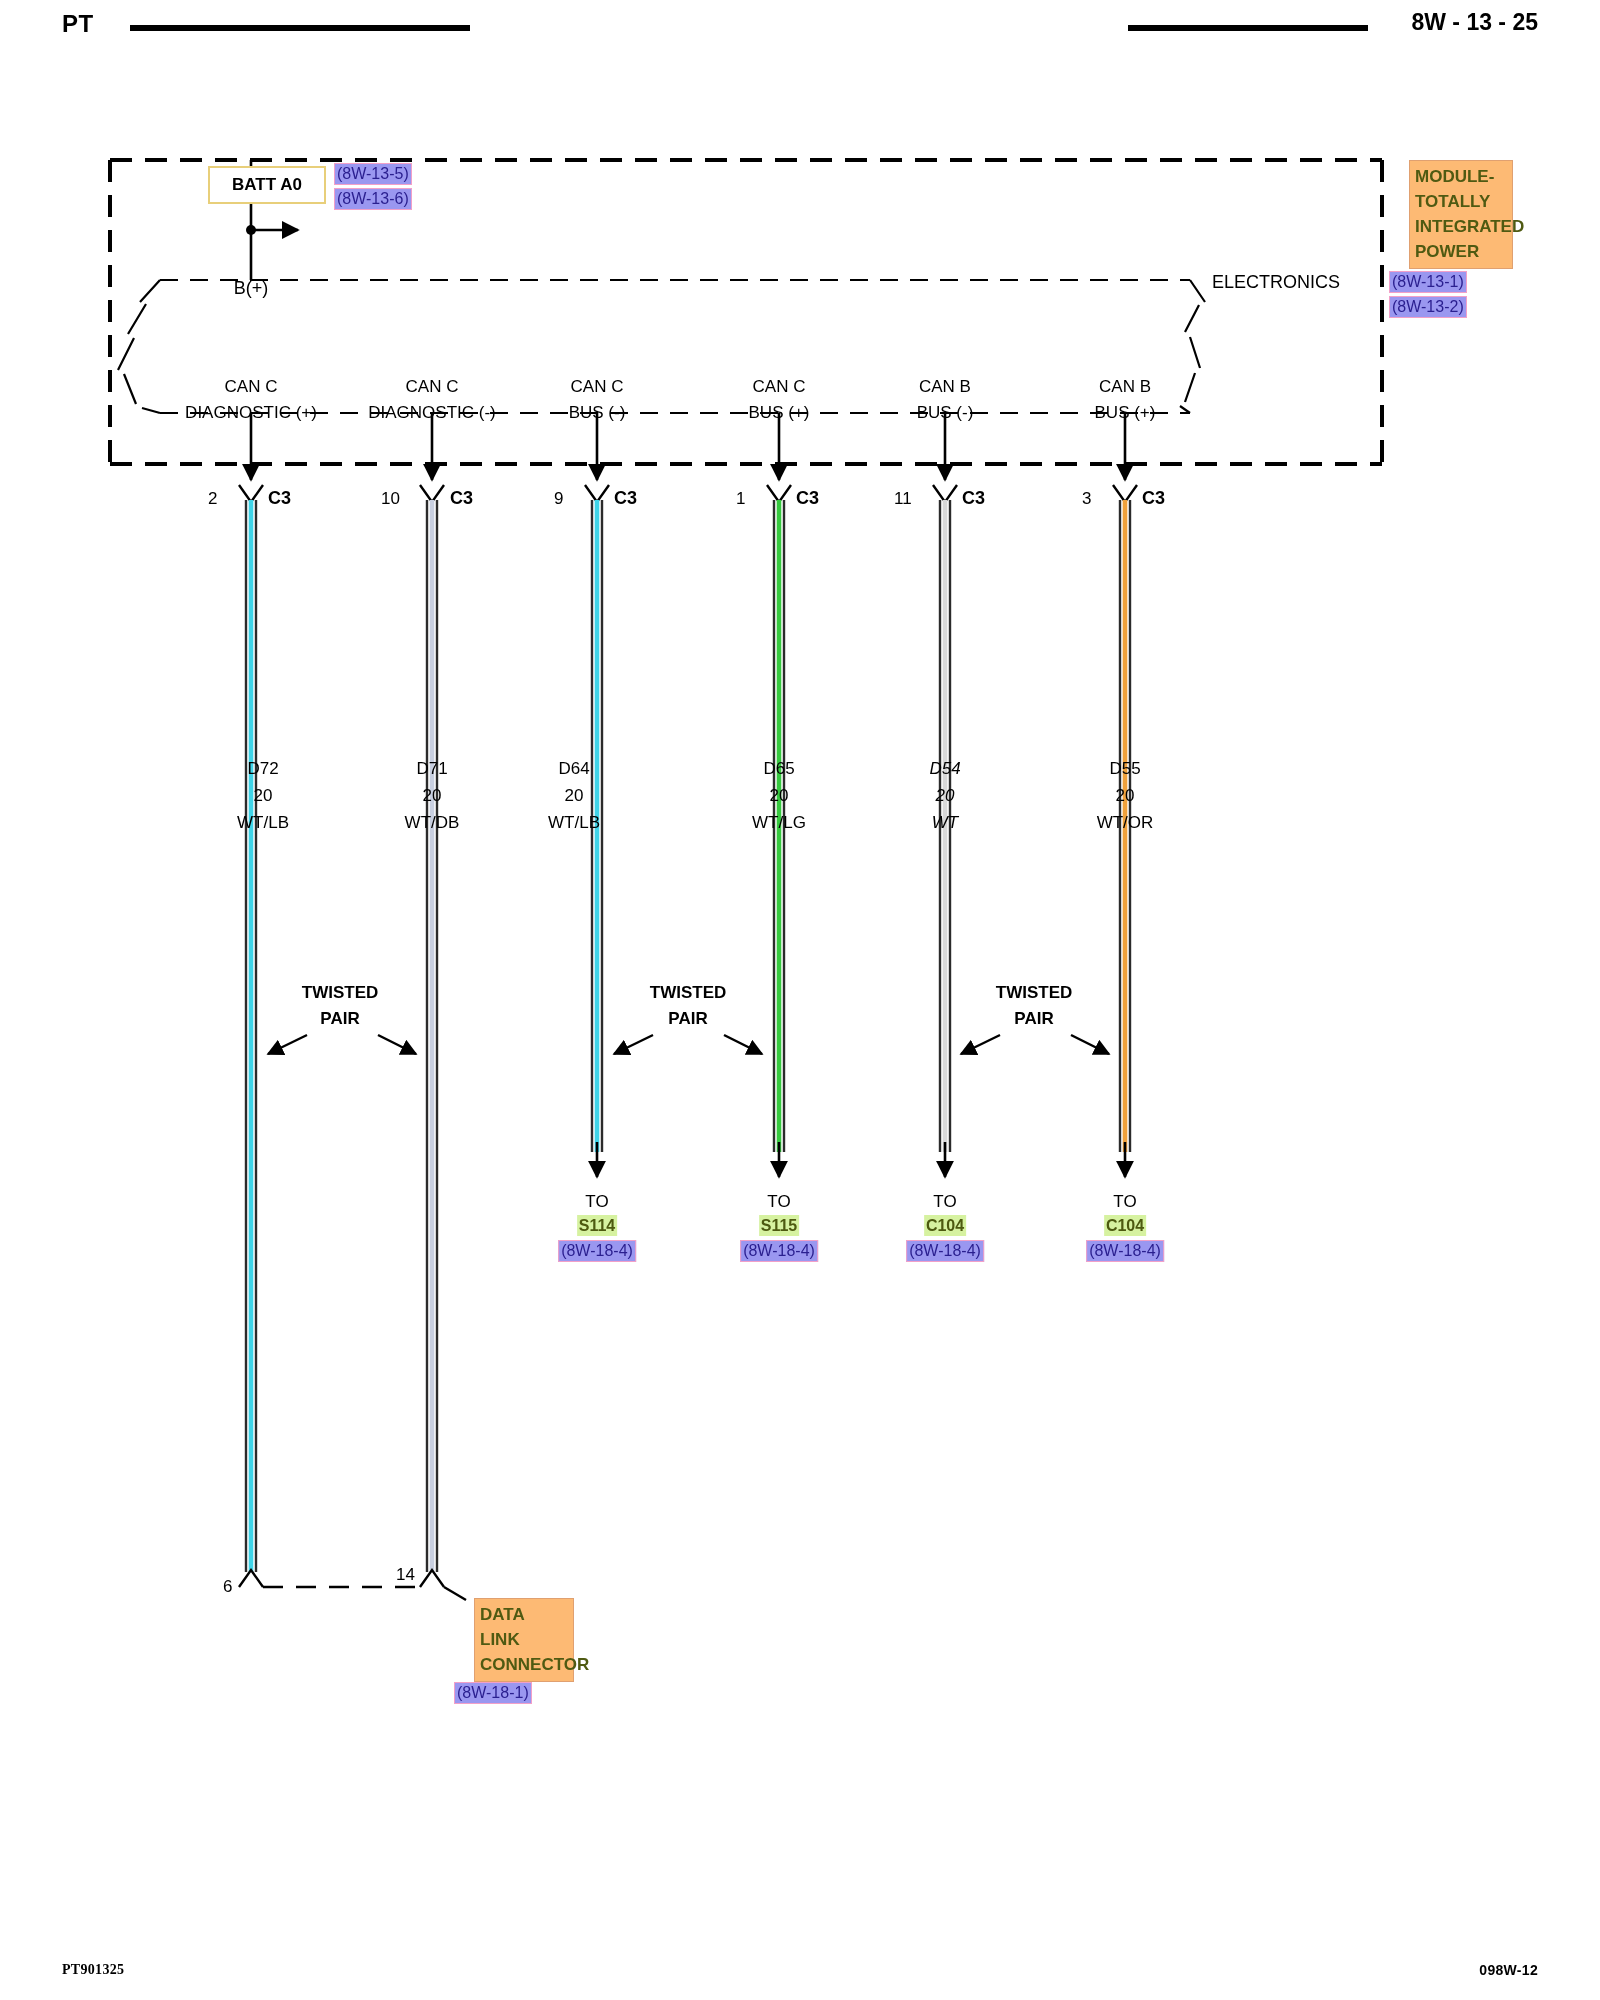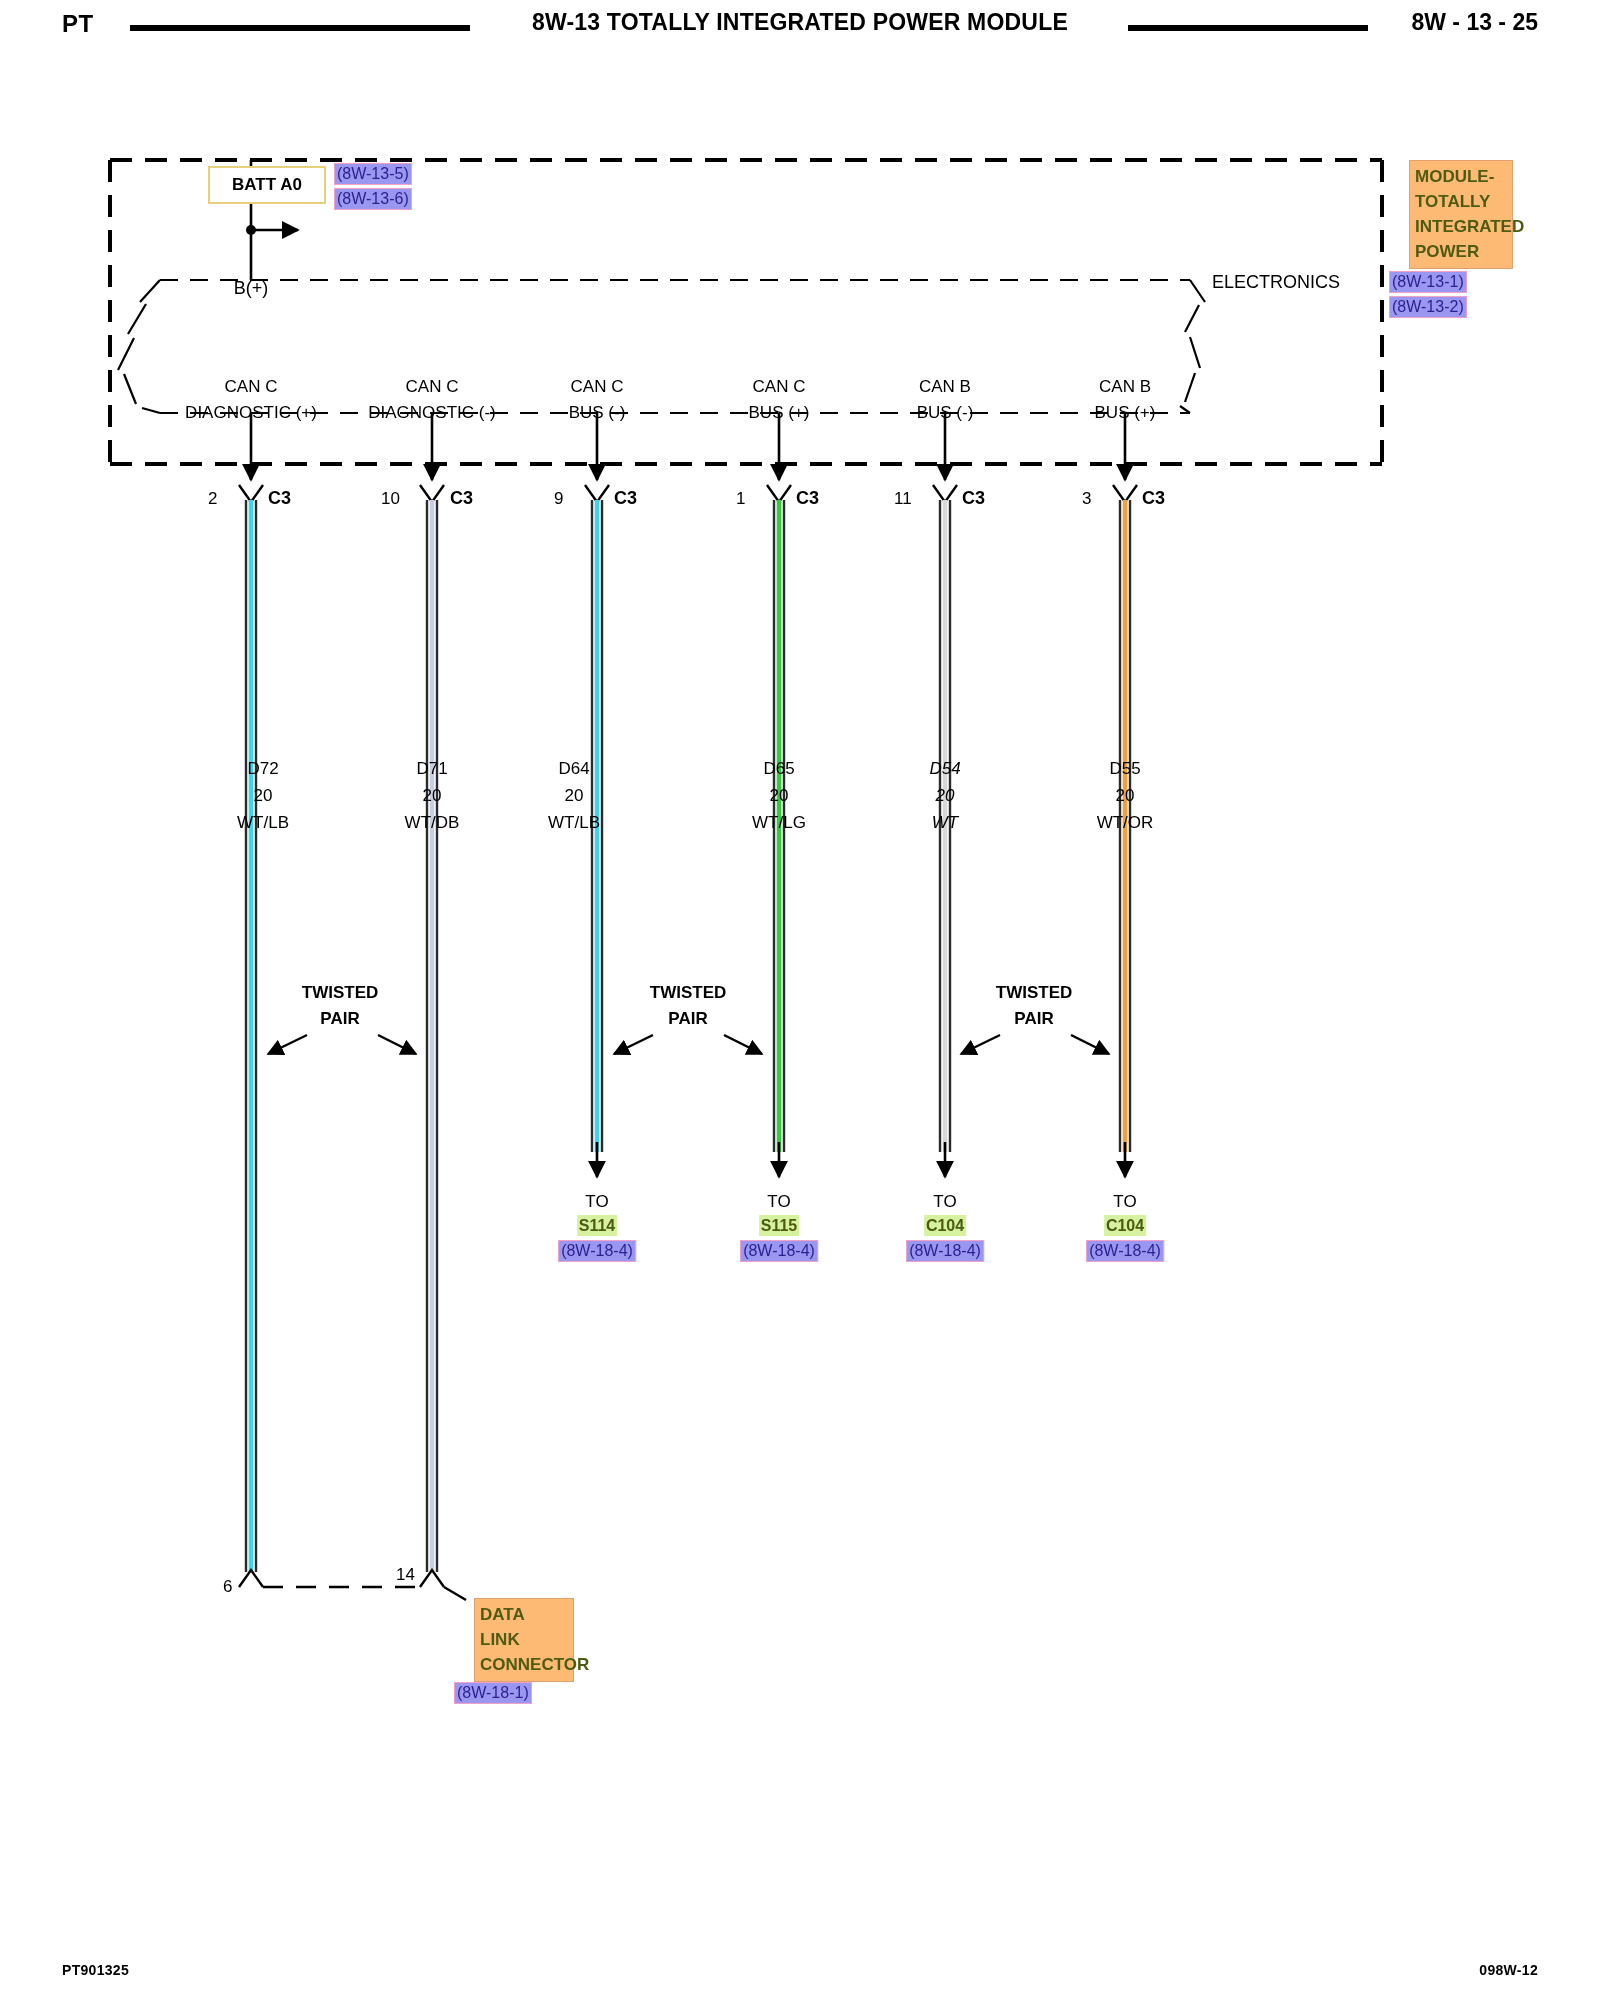--- a/index.html
+++ b/index.html
@@ -58,20 +58,21 @@
     margin-left: 16px;
   }
 
   
   #footer-left {
     position: absolute;
     left: 62px; bottom: 22px;
     font-size: 14px;
     font-weight: bold;
     letter-spacing: 0.3px;
+    font-family: Liberation Serif, serif;
   }
   #footer-right {
     position: absolute;
     right: 62px; bottom: 22px;
     font-size: 14px;
     font-weight: bold;
     letter-spacing: 0.3px;
   }
 
   
@@ -185,21 +186,20 @@
   }
   .ref-stack { position: absolute; }
   .ref-stack .ref-chip { display: block; width: max-content; margin-top: 3px; }
 </style>
 </head>
 <body>
 
 <div id="header">
   <div id="hdr-pt">PT</div>
   <div id="hdr-rule-left"></div>
-  <div id="hdr-title">8W-13 TOTALLY INTEGRATED POWER MODULE</div>
   <div id="hdr-rule-right"></div>
   <div id="hdr-page">8W - 13 - 25</div>
 </div>
 
 <div id="diagram">
 
   <svg width="1600" height="1880">
     <defs>
       <marker id="arrow" viewBox="0 0 10 10" refX="9" refY="5" markerWidth="7" markerHeight="7" orient="auto-start-reverse">
         <path d="M 0 0 L 10 5 L 0 10 z" fill="#000"></path>

